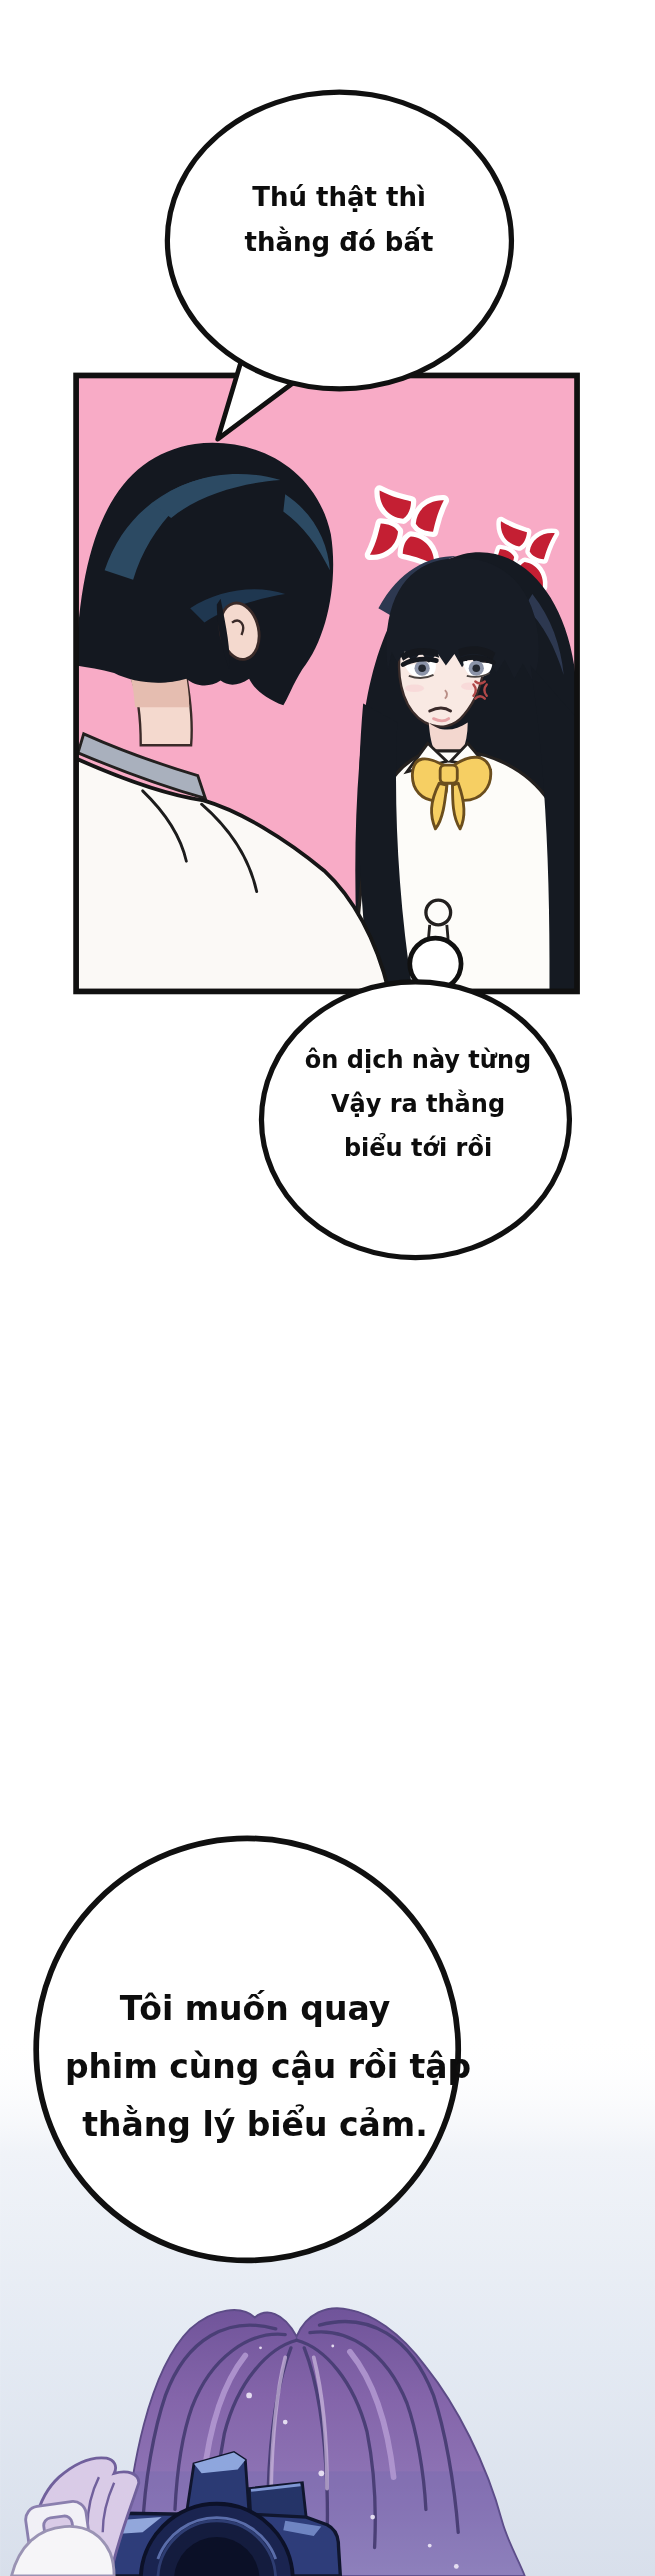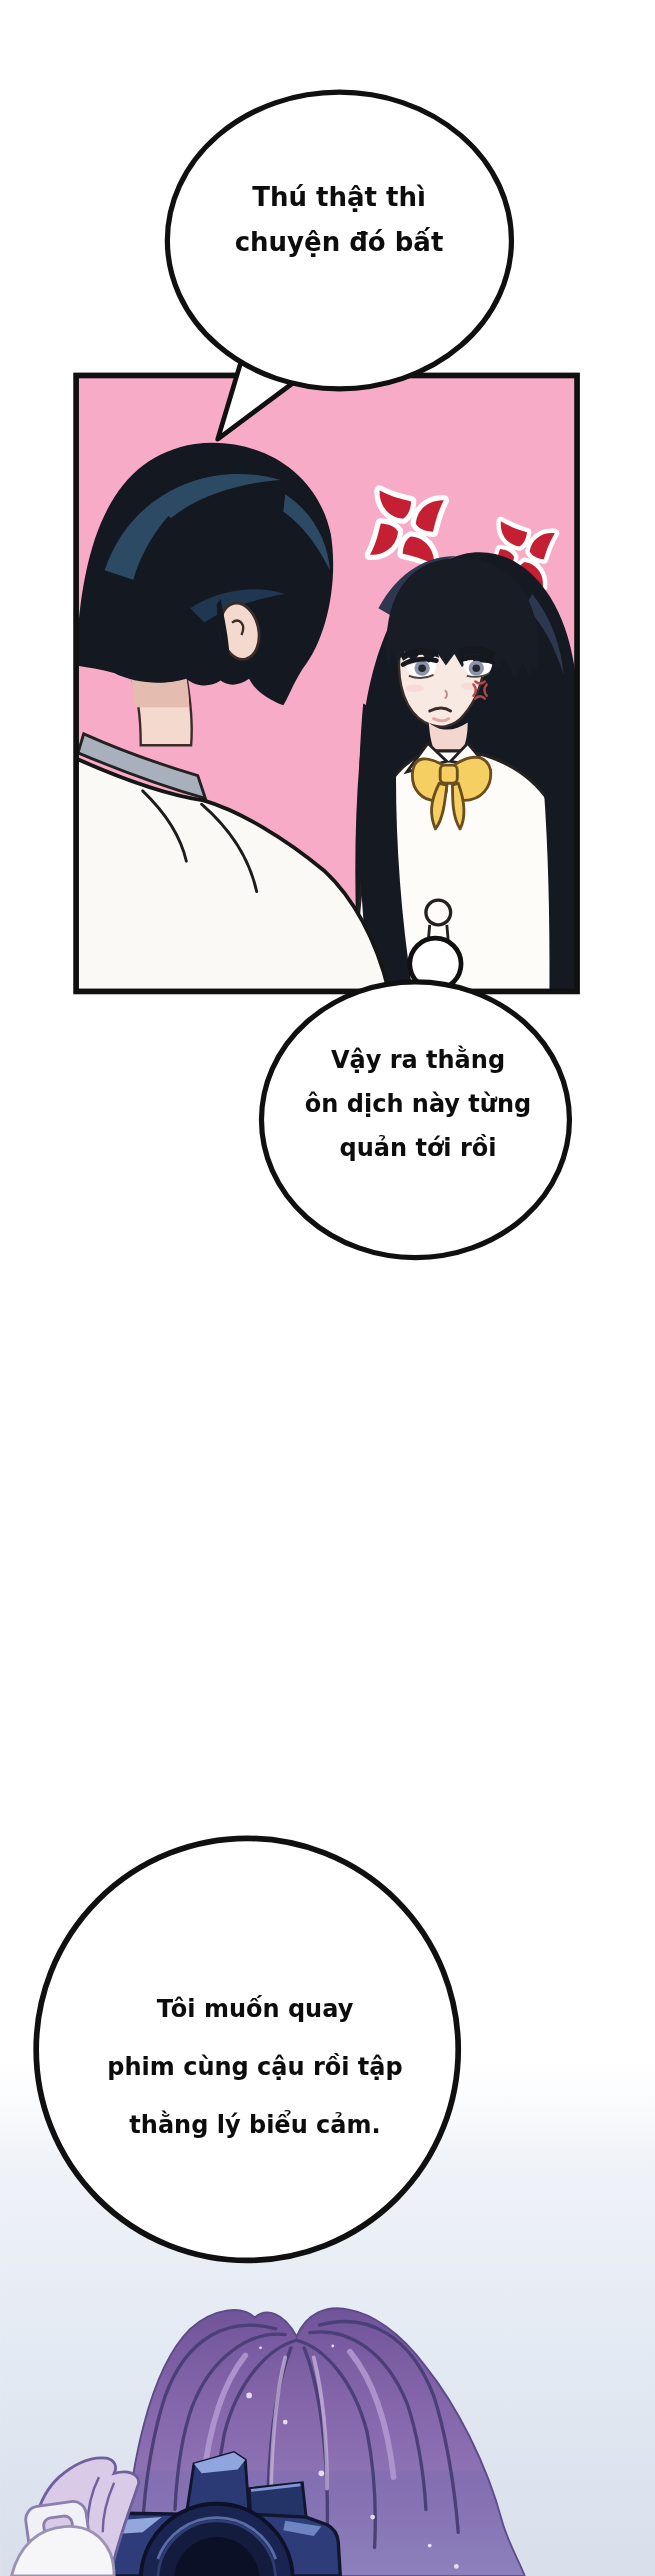--- a/index.html
+++ b/index.html
@@ -4,21 +4,21 @@
 <style>
   html,body{margin:0;padding:0;background:#ffffff;}
   .page{position:relative;width:656px;height:2576px;background:#ffffff;overflow:hidden;
         font-family:"DejaVu Sans",sans-serif;padding-left:44px;}
   .art{position:absolute;left:0;top:0;width:656px;height:2576px;display:block;}
   .btxt{position:absolute;text-align:center;font-weight:700;color:#0d0d0d;
         pointer-events:none;white-space:nowrap;}
   .btxt div{white-space:nowrap;}
   .b1{left:149px;top:175px;width:380px;font-size:26px;line-height:45px;}
   .b2{left:228px;top:1038px;width:380px;font-size:24px;line-height:44px;}
-  .b3{left:65px;top:1980px;width:380px;font-size:24px;line-height:58px;}
+  .b3{left:65px;top:1980px;width:380px;font-size:33px;line-height:58px;}
 </style>
 </head>
 <body>
 
 <div class="page">
 
 <svg class="art" viewBox="0 0 690 2710">
   <defs>
     <clipPath id="panelClip">
           <rect x="80" y="395" width="527" height="648"></rect>
@@ -245,27 +245,27 @@
   </g>
 
   <g>
     <circle cx="458" cy="1014" r="27" fill="#ffffff" stroke="#101010" stroke-width="5"></circle>
     <ellipse cx="437" cy="1178" rx="162" ry="145" fill="#ffffff" stroke="#101010" stroke-width="5.5"></ellipse>
   </g>
 </svg>
 
 <div class="btxt b1">
   <div>Thú thật thì</div>
-  <div>chuyện đó bất</div>
+  <div>thằng đó bất</div>
 </div>
 
 <div class="btxt b2">
+  <div>ôn dịch này từng</div>
   <div>Vậy ra thằng</div>
-  <div>ôn dịch này từng</div>
-  <div>quản tới rồi</div>
+  <div>biểu tới rồi</div>
 </div>
 
 <div class="btxt b3">
   <div>Tôi muốn quay</div>
   <div>phim cùng cậu rồi tập</div>
   <div>thằng lý biểu cảm.</div>
 </div>
 
 </div>
 

